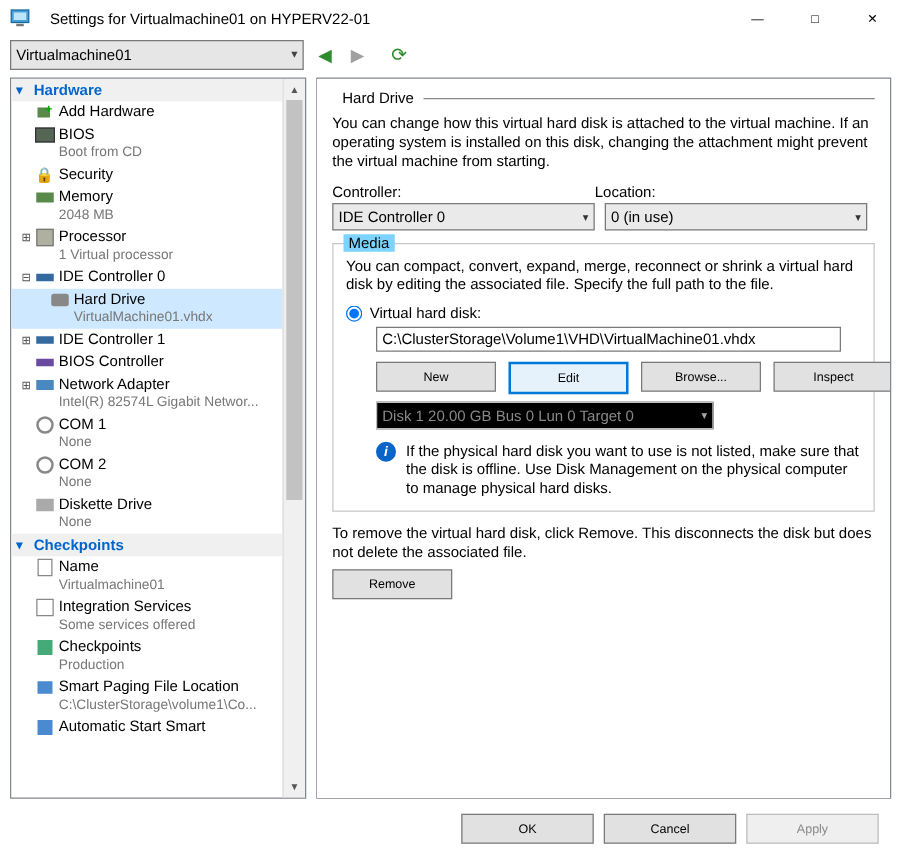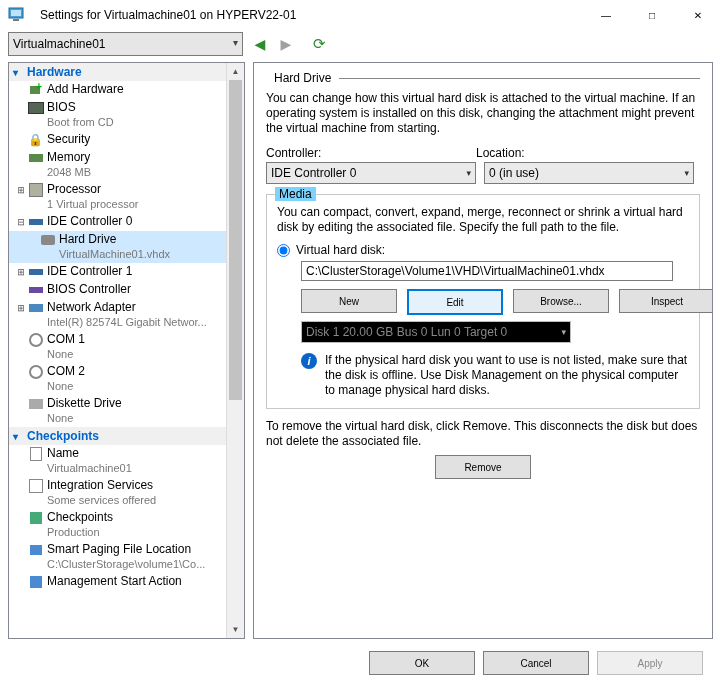--- a/index.html
+++ b/index.html
@@ -219,21 +219,21 @@
     width: 16px; height: 16px; flex-shrink: 0;
     border-radius: 50%;
     background: #0a63c7;
     color: #fff;
     font-weight: bold;
     font-size: 11px;
     display: flex; align-items: center; justify-content: center;
     font-style: italic;
   }
   .remove-text { margin-top: 10px; line-height: 15px; }
-  .remove-btn-row { display: flex; justify-content: center; margin-top: 6px; }
+  .remove-btn-row { display: flex; justify-content: flex-start; margin-top: 6px; }
   .bottom-bar {
     position: absolute;
     left: 0; right: 0; bottom: 0;
     height: 44px;
     display: flex; align-items: center; justify-content: flex-end;
     gap: 8px;
     padding-right: 18px;
     background: #fff;
   }
   .ico-bios { width:14px;height:10px;background:#565; border:1px solid #333;}
@@ -473,21 +473,21 @@
                 <div class="name">Smart Paging File Location</div>
                 <div class="sub">C:\ClusterStorage\volume1\Co...</div>
               </div>
         </div>
         <div class="tree-item indent1">
           <span class="expander"></span>
               <span class="icon">
                 <span class="ico-auto"></span>
               </span>
           <div class="text-col">
-                <div class="name">Management Start Action</div>
+                <div class="name">Automatic Start Smart</div>
               </div>
         </div>
       </div>
       <div class="scrollbar-stub">
         <div class="sb-btn">▲</div>
         <div class="sb-thumb"></div>
         <div class="sb-track"></div>
         <div class="sb-btn">▼</div>
       </div>
       </div>

